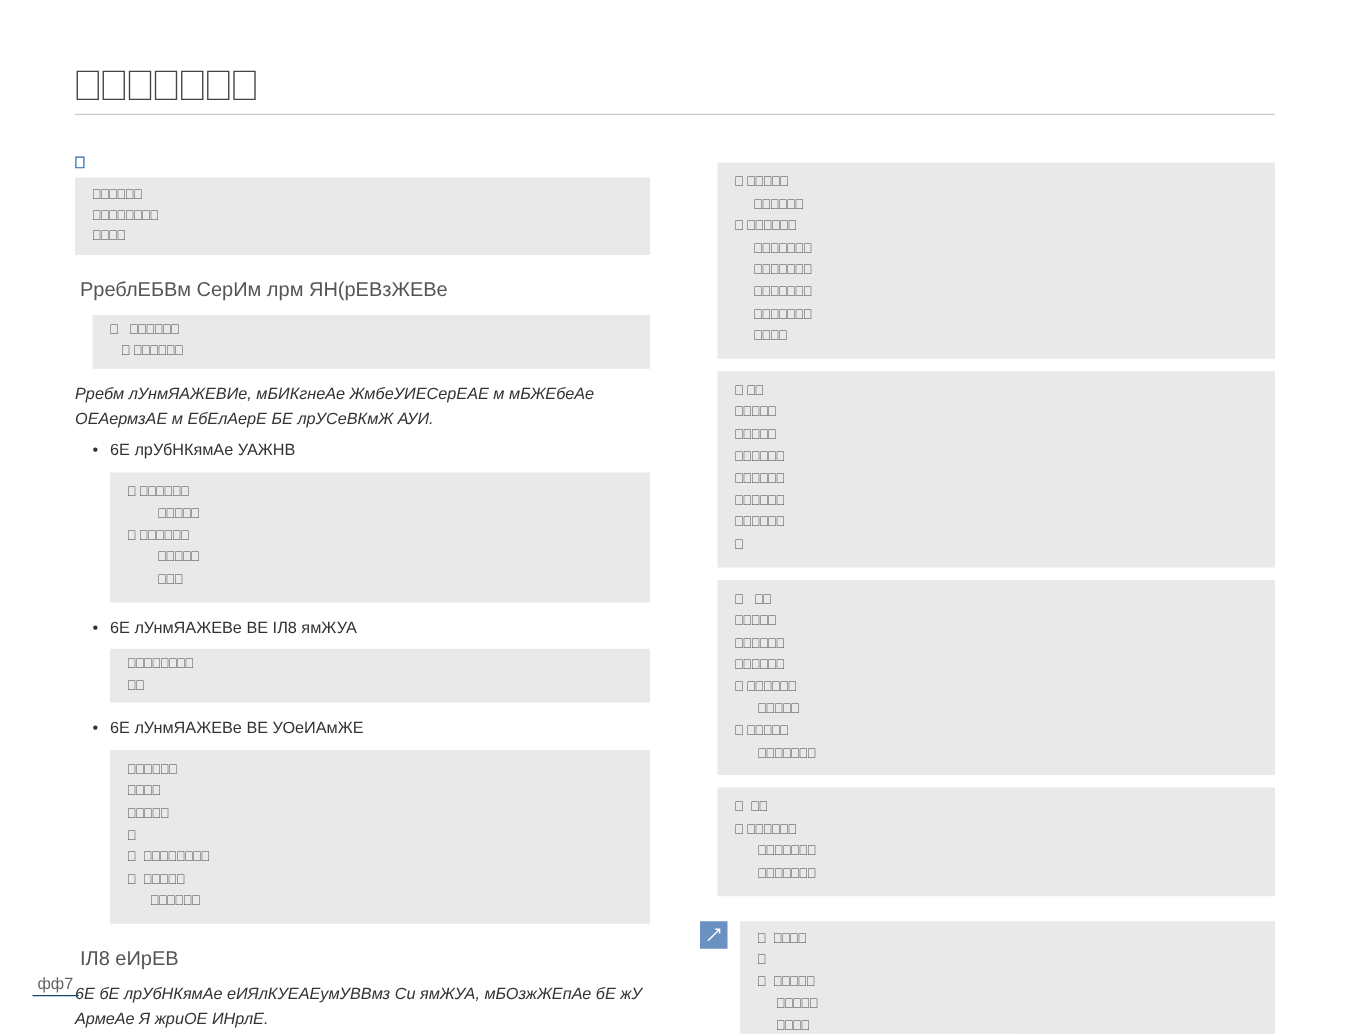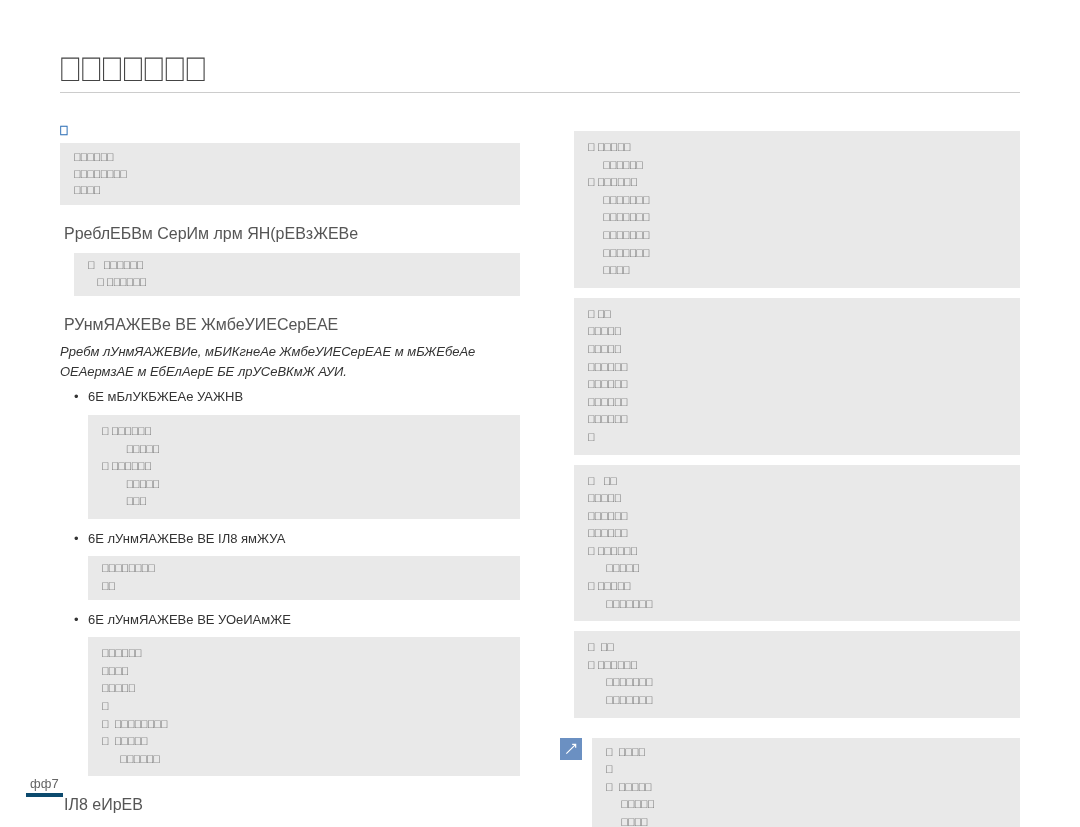--- a/index.html
+++ b/index.html
@@ -107,21 +107,21 @@
     color: #444;
     line-height: 1.6;
     flex: 1;
   }
   .page-num {
     position: absolute;
     bottom: 30px;
     left: 26px;
     font-size: 13px;
     color: #666;
-    border-bottom: 4px solid #0c4a6e;
+    border-bottom: 1px solid #0c4a6e;
     padding: 0 4px 2px 4px;
   }
 </style>
 </head>
 <body>
 
 <div class="page">
   <h1 class="page-title">⎕⎕⎕⎕⎕⎕⎕</h1>
 
   <div class="cols">
@@ -129,24 +129,23 @@
 
       <div class="intro-blue">⎕</div>
       <div class="intro-grey" style="white-space:pre-line;">⎕⎕⎕⎕⎕⎕
 ⎕⎕⎕⎕⎕⎕⎕⎕
 ⎕⎕⎕⎕</div>
 
       <div class="section-title">РреблЕБВм СерИм лрм ЯН(рЕВзЖЕВе</div>
       <div class="greybox thin" style="margin-left:14px; white-space:pre;">⎕   ⎕⎕⎕⎕⎕⎕
    ⎕ ⎕⎕⎕⎕⎕⎕</div>
 
-      <div class="section-title">РУнмЯАЖЕВе ВЕ ЖмбеУИЕСерЕАЕ</div>
       <p class="body-text">Рребм лУнмЯАЖЕВИe, мБИКгнеАе ЖмбеУИЕСерЕАЕ м мБЖЕбеАе ОЕАермзАЕ м ЕбЕлАерЕ БЕ лрУСеВКмЖ АУИ.</p>
 
-      <div class="bullet">6Е мБлУКБЖЕАе УАЖНВ</div>
+      <div class="bullet">6Е лрУбНКямАе УАЖНВ</div>
       <div class="greybox" style="white-space:pre;">⎕ ⎕⎕⎕⎕⎕⎕
         ⎕⎕⎕⎕⎕
 ⎕ ⎕⎕⎕⎕⎕⎕
         ⎕⎕⎕⎕⎕
         ⎕⎕⎕</div>
 
       <div class="bullet">6Е лУнмЯАЖЕВе ВЕ IЛ8 ямЖУА</div>
       <div class="greybox thin" style="white-space:pre;">⎕⎕⎕⎕⎕⎕⎕⎕
 ⎕⎕</div>
 

